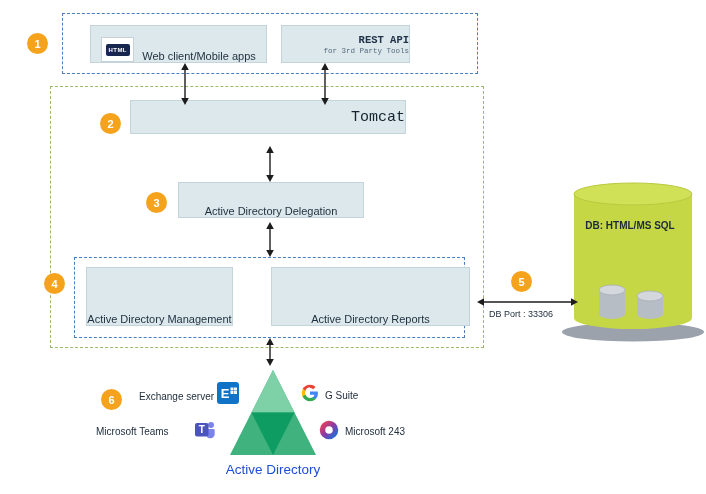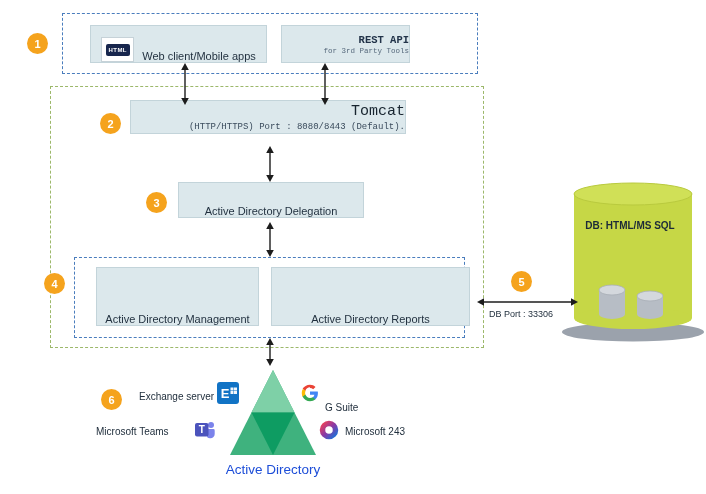--- a/index.html
+++ b/index.html
@@ -64,21 +64,20 @@
       <polygon points="6,42 2.2,35 9.8,35"></polygon>
   </svg>
 
   <div class="dashed green" style="left:50px;top:86px;width:434px;height:262px;"></div>
 
   <div class="badge" style="left:100px;top:113px;">
       <span>2</span>
     </div>
   <div class="box col" style="left:130px;top:100px;width:276px;height:34px;">
     <span class="t-title">Tomcat</span>
-    <span class="t-sub">(HTTP/HTTPS) Port : 8080/8443 (Default).</span>
   </div>
 
   <svg class="arr" style="left:264px;top:146px;" width="12" height="36">
     <line x1="6" y1="6" x2="6" y2="30"></line>
       <polygon points="6,0 2.2,7 9.8,7"></polygon>
       <polygon points="6,36 2.2,29 9.8,29"></polygon>
   </svg>
 
   <div class="badge" style="left:146px;top:192px;">
       <span>3</span>
@@ -91,21 +90,21 @@
     <line x1="6" y1="6" x2="6" y2="29"></line>
       <polygon points="6,0 2.2,7 9.8,7"></polygon>
       <polygon points="6,35 2.2,28 9.8,28"></polygon>
   </svg>
 
   <div class="dashed" style="left:74px;top:257px;width:391px;height:81px;"></div>
   <div class="badge" style="left:44px;top:273px;">
       <span>4</span>
     </div>
 
-  <div class="box" style="left:96px;top:267px;width:163px;height:59px;">
+  <div class="box" style="left:86px;top:267px;width:147px;height:59px;">
     <span class="b-lbl">Active Directory Management</span>
   </div>
   <div class="box" style="left:271px;top:267px;width:199px;height:59px;">
     <span class="b-lbl">Active Directory Reports</span>
   </div>
 
   <svg class="arr" style="left:264px;top:338px;" width="12" height="28">
     <line x1="6" y1="6" x2="6" y2="22"></line>
       <polygon points="6,0 2.2,7 9.8,7"></polygon>
       <polygon points="6,28 2.2,21 9.8,21"></polygon>
@@ -155,21 +154,21 @@
         <rect x="17" y="9" width="3" height="3"></rect>
     </g>
   </svg>
 
   <svg style="position:absolute;left:301px;top:384px;" width="18" height="18" viewBox="0 0 48 48">
     <path fill="#4285F4" d="M45.12 24.5c0-1.56-.14-3.06-.4-4.5H24v8.51h11.84c-.51 2.75-2.06 5.08-4.39 6.64v5.52h7.11c4.16-3.83 6.56-9.47 6.56-16.17z"></path>
     <path fill="#34A853" d="M24 46c5.94 0 10.92-1.97 14.56-5.33l-7.11-5.52c-1.97 1.32-4.49 2.1-7.45 2.1-5.73 0-10.58-3.87-12.31-9.07H4.34v5.7C7.96 41.07 15.4 46 24 46z"></path>
     <path fill="#FBBC05" d="M11.69 28.18C11.25 26.86 11 25.45 11 24s.25-2.86.69-4.18v-5.7H4.34C2.85 17.09 2 20.45 2 24c0 3.55.85 6.91 2.34 9.88l7.35-5.7z"></path>
     <path fill="#EA4335" d="M24 10.75c3.23 0 6.13 1.11 8.41 3.29l6.31-6.31C34.91 4.18 29.93 2 24 2 15.4 2 7.96 6.93 4.34 12.12l7.35 5.7c1.73-5.2 6.58-9.07 12.31-9.07z"></path>
   </svg>
-  <div class="lbl" style="left:325px;top:402px;text-align:right;">G Suite</div>
+  <div class="lbl" style="left:325px;top:390px;text-align:right;">G Suite</div>
 
   <div class="lbl" style="left:96px;top:426px;">Microsoft Teams</div>
   <svg style="position:absolute;left:194px;top:418px;" width="22" height="22">
     <circle cx="17" cy="7" r="3" fill="#7b83eb"></circle>
     <path d="M13 11 h6.3 a1.4 1.4 0 0 1 1.4 1.4 V16 a4.3 4.3 0 0 1 -4.3 4.3 h-0.4 a4.3 4.3 0 0 1 -3 -1.3 z" fill="#7b83eb"></path>
     <rect x="1" y="5" width="13.5" height="13.5" rx="2" fill="#4b53bc"></rect>
     <text x="7.8" y="15" font-size="10" font-weight="bold" fill="#ffffff" text-anchor="middle" font-family="Liberation Sans, sans-serif">T</text>
   </svg>
 
   <svg style="position:absolute;left:319px;top:420px;" width="20" height="20" viewBox="0 0 20 20">

